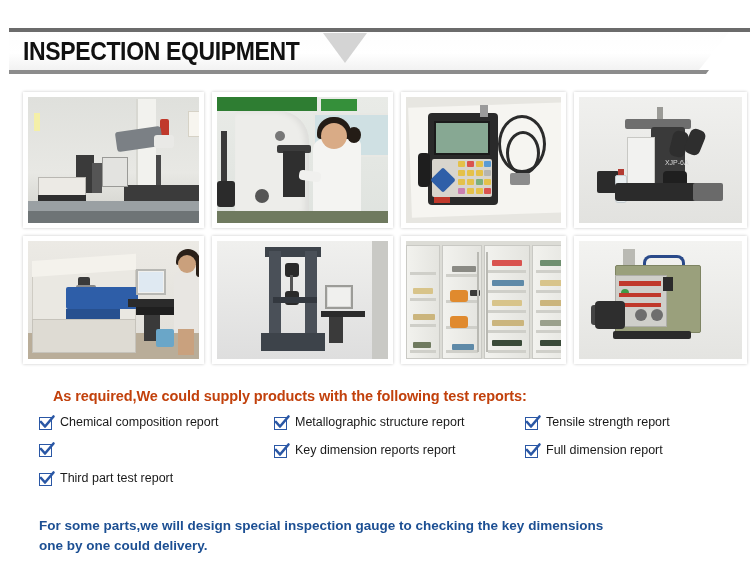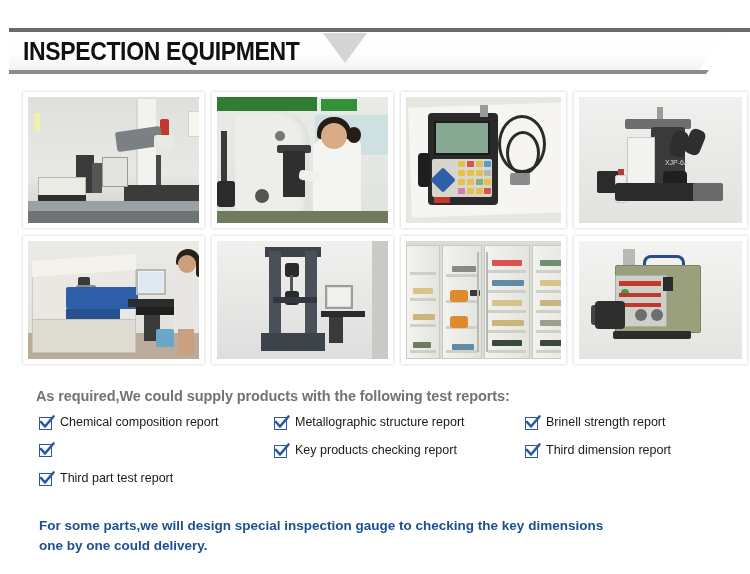--- a/index.html
+++ b/index.html
@@ -184,22 +184,22 @@
   .s8 .green { position:absolute; left:42px; top:48px; width:8px; height:8px; border-radius:50%; background:#3f9a46;}
   .s8 .tube { position:absolute; left:16px; top:60px; width:30px; height:28px; background:#2e2e2e; border-radius:4px;}
   .s8 .tube2 { position:absolute; left:12px; top:64px; width:10px; height:20px; background:#444; border-radius:3px;}
   .s8 .chim { position:absolute; left:44px; top:8px; width:12px; height:20px; background:#b9b9b3;}
   .s8 .hndl { position:absolute; left:64px; top:14px; width:42px; height:10px; border:3px solid #2a4a8a; border-bottom:none; border-radius:8px 8px 0 0;}
   .s8 .foot { position:absolute; left:34px; top:90px; width:78px; height:8px; background:#2b2b2b; border-radius:2px;}
 
   
   .reports { position: absolute; left: 0; top: 376px; width: 750px; }
   .reports-title {
-    position:absolute; left:27px; top:12px;
-    font-size:14.5px; font-weight:bold; color:#737373;
+    position:absolute; left:44px; top:12px;
+    font-size:14.5px; font-weight:bold; color:#c2410c;
     white-space:nowrap; letter-spacing:-0.1px;text-align:right;
   }
   .check-grid { position:absolute; left:0; top:38px; width:750px; }
   .check-row { position:relative; height:28px; }
   .chk-item { position:absolute; display:flex; align-items:flex-end; gap:8px; }
   .chk-c1 { left:30px; } .chk-c2 { left:265px; } .chk-c3 { left:516px; }
   .chk-box {
     position:relative; width:13px; height:13px; margin-top:2px;
     border:1.6px solid #2a57a5; background:#ffffff; flex:0 0 auto;
   }
@@ -466,47 +466,47 @@
               </svg>
           </span>
           <span class="chk-label">Metallographic structure report</span>
         </div>
         <div class="chk-item chk-c3">
           <span class="chk-box">
             <svg viewBox="0 0 18 18">
                 <path d="M3 9 L7 13.5 L15.5 3.5" fill="none" stroke="#2a57a5" stroke-width="2.6" stroke-linecap="round" stroke-linejoin="round"></path>
               </svg>
           </span>
-          <span class="chk-label">Brinell strength report</span>
+          <span class="chk-label">Tensile strength report</span>
         </div>
       </div>
 
       <div class="check-row">
         <div class="chk-item chk-c1">
           <span class="chk-box">
             <svg viewBox="0 0 18 18">
                 <path d="M3 9 L7 13.5 L15.5 3.5" fill="none" stroke="#2a57a5" stroke-width="2.6" stroke-linecap="round" stroke-linejoin="round"></path>
               </svg>
           </span>
         </div>
         <div class="chk-item chk-c2">
           <span class="chk-box">
             <svg viewBox="0 0 18 18">
                 <path d="M3 9 L7 13.5 L15.5 3.5" fill="none" stroke="#2a57a5" stroke-width="2.6" stroke-linecap="round" stroke-linejoin="round"></path>
               </svg>
           </span>
-          <span class="chk-label">Key products checking report</span>
+          <span class="chk-label">Key dimension reports report</span>
         </div>
         <div class="chk-item chk-c3">
           <span class="chk-box">
             <svg viewBox="0 0 18 18">
                 <path d="M3 9 L7 13.5 L15.5 3.5" fill="none" stroke="#2a57a5" stroke-width="2.6" stroke-linecap="round" stroke-linejoin="round"></path>
               </svg>
           </span>
-          <span class="chk-label">Third dimension report</span>
+          <span class="chk-label">Full dimension report</span>
         </div>
       </div>
 
       <div class="check-row">
         <div class="chk-item chk-c1">
           <span class="chk-box">
             <svg viewBox="0 0 18 18">
                 <path d="M3 9 L7 13.5 L15.5 3.5" fill="none" stroke="#2a57a5" stroke-width="2.6" stroke-linecap="round" stroke-linejoin="round"></path>
               </svg>
           </span>

